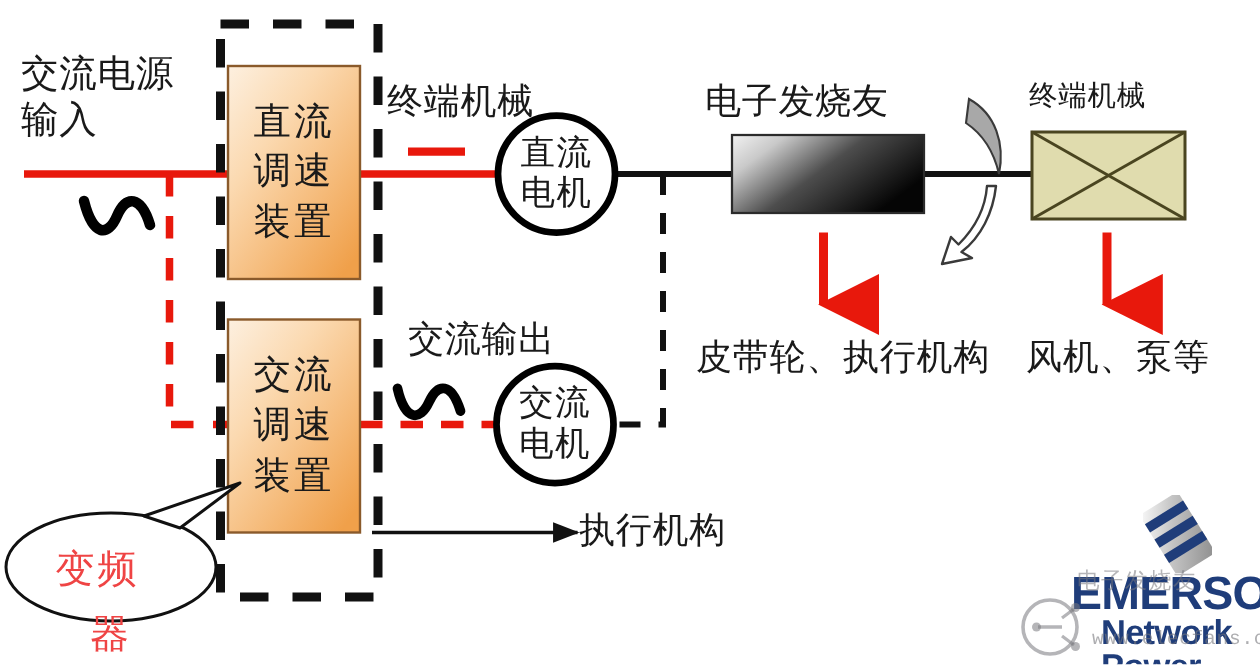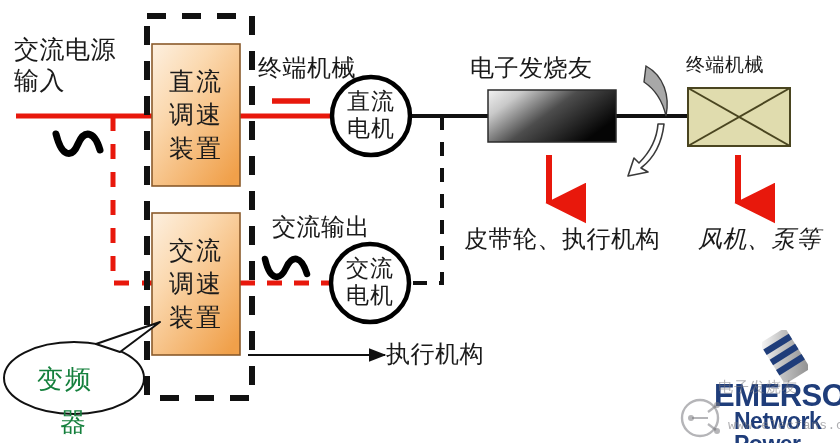--- a/index.html
+++ b/index.html
@@ -52,21 +52,21 @@
     align-items: center;
     justify-content: center;
     color: #1a1a1a;
     font-family: "Liberation Serif", "DejaVu Serif", serif;
     line-height: 1.16;
     letter-spacing: 1px;
     pointer-events: none;
   }
   .callout-text {
     position: absolute;
-    color: #15803d;
+    color: #ef4444;
     font-family: Liberation Sans, sans-serif;
     letter-spacing: 2px;
   }
   
   #emerson-logo {
     position: absolute;
     left: 714px;
     top: 330px;
     width: 150px;
     height: 105px;
@@ -257,21 +257,21 @@
   <div class="cn-label" style="left:258px; top:53px; font-size:24px;">终端机械</div>
 
   <div class="cn-label" style="left:260px; top:212px; font-size:24px;margin-left:12px;">交流输出</div>
 
   <div class="cn-label" style="left:470px; top:53px; font-size:24px;">电子发烧友</div>
 
   <div class="cn-label" style="left:686px; top:53px; font-size:19px;">终端机械</div>
 
   <div class="cn-label" style="left:464px; top:224px; font-size:24px;">皮带轮、执行机构</div>
 
-  <div class="cn-label" style="left:698px; top:224px; font-size:24px;font-style:italic;">风机、泵等</div>
+  <div class="cn-label" style="left:684px; top:224px; font-size:24px;">风机、泵等</div>
 
   <div class="cn-label" style="left:386px; top:339px; font-size:24px;">执行机构</div>
 
   <div class="box-text" style="left:152px; top:44px; width:88px; height:142px; font-size:25px;">
     <div>直流</div>
     <div>调速</div>
     <div>装置</div>
   </div>
 
   <div class="box-text" style="left:152px; top:213px; width:88px; height:142px; font-size:25px;">

